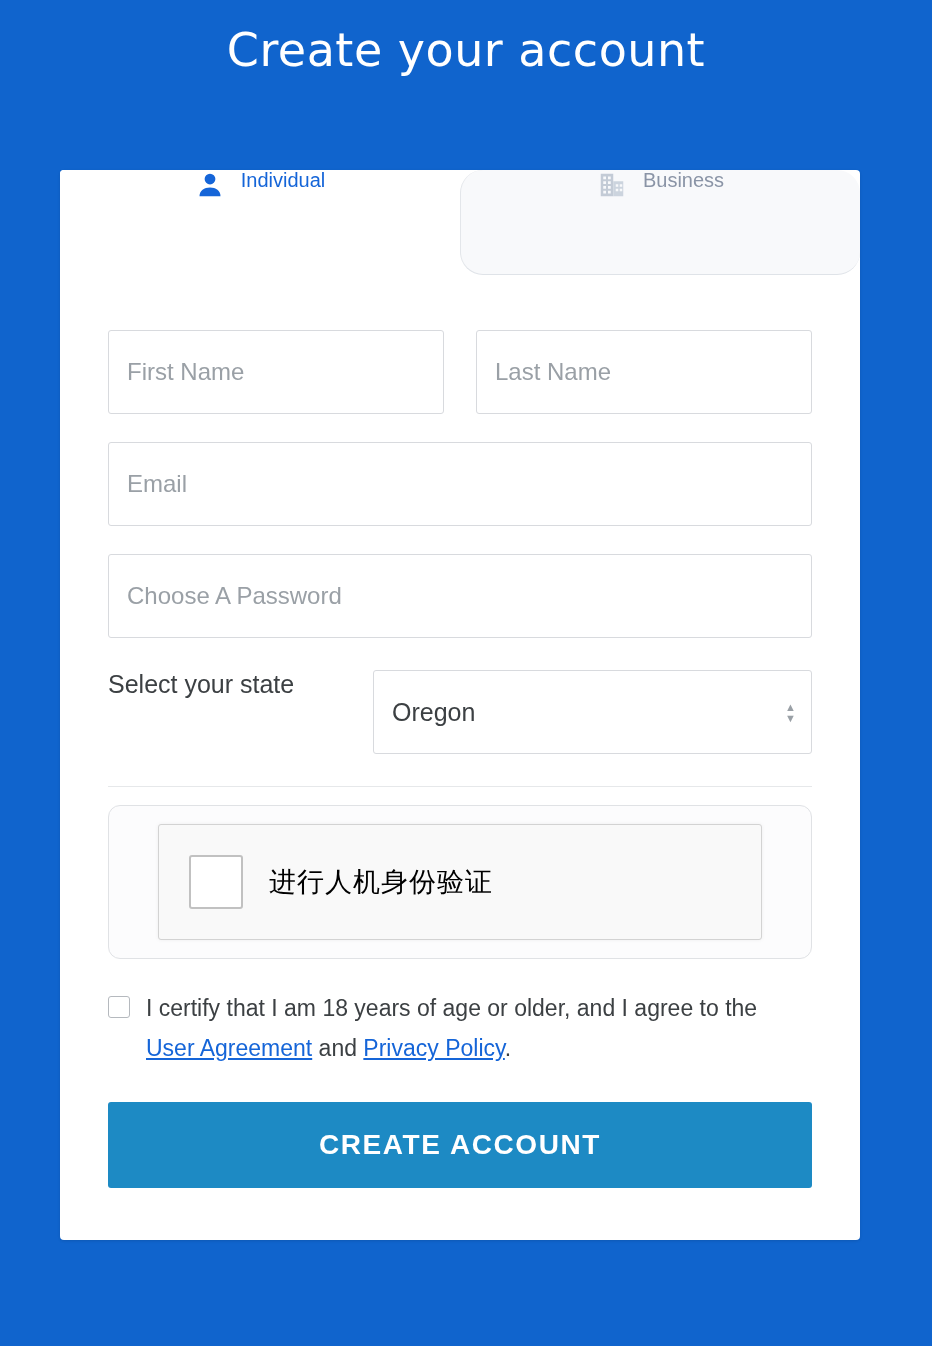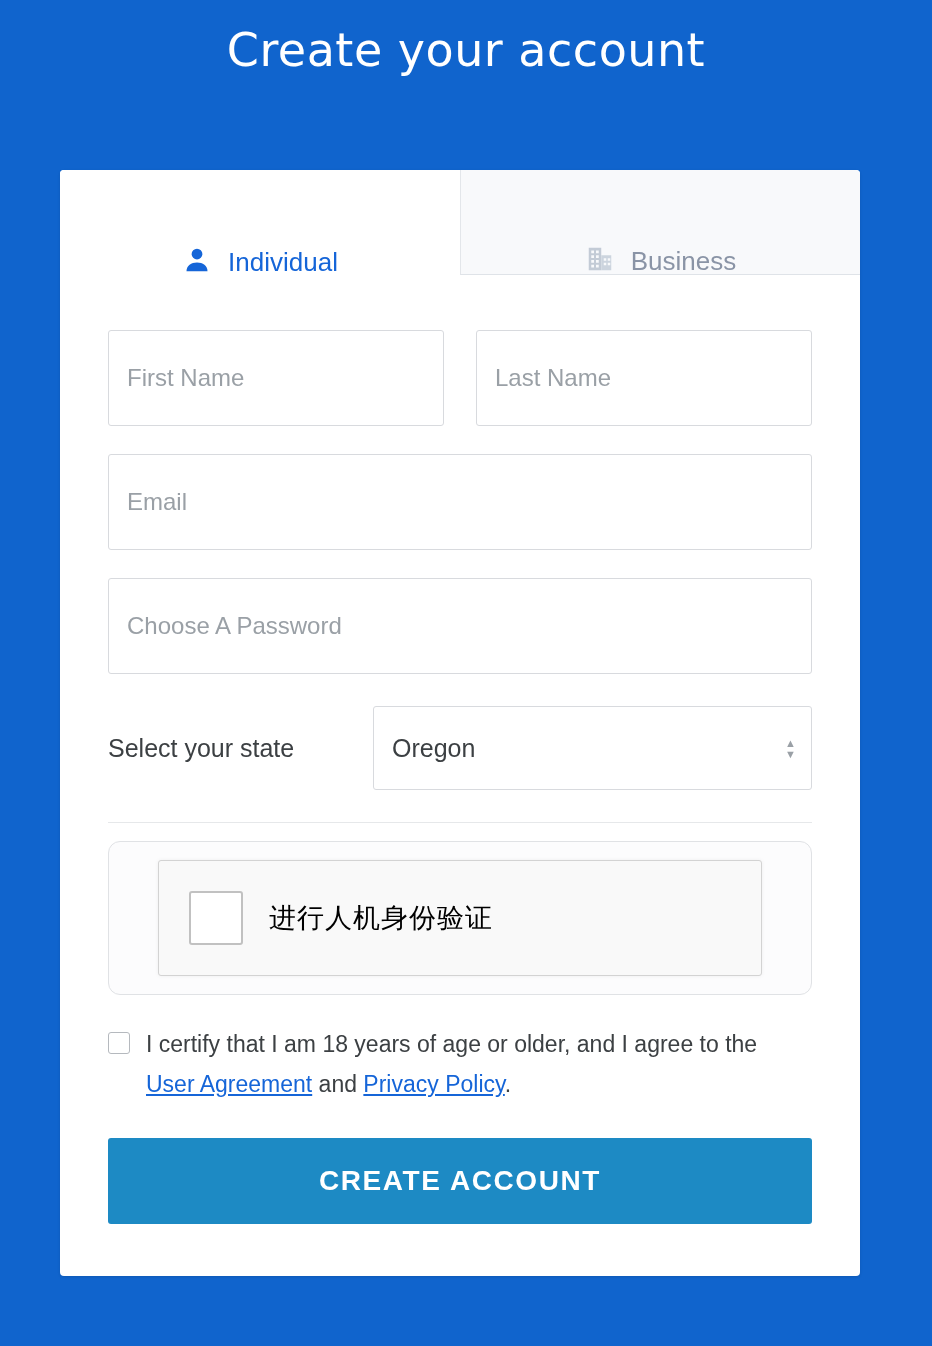--- a/index.html
+++ b/index.html
@@ -41,36 +41,37 @@
 
   
   .tabs {
     display: flex;
     width: 100%;
     height: 105px;
   }
   .tab {
     flex: 1 1 50%;
     display: flex;
-    align-items: flex-end;
+    align-items: flex-start;
     justify-content: center;
     gap: 16px;
     cursor: pointer;
-    font-size: 26px;
+    font-size: 20px;
     user-select: none;
   }
   .tab.active {
     background: #ffffff;
     color: #1565d8;
   }
   .tab.inactive {
     background: #f8f9fb;
     color: #8a94a6;
     border-left: 1px solid #e3e6ea;
     border-bottom: 1px solid #dfe3e8;
+    border-radius: 23px;
   }
   .tab-icon {
     display: inline-flex;
     align-items: center;
     justify-content: center;
     width: 30px;
     height: 30px;
   }
   .tab-label { line-height: 1; }
 
@@ -79,38 +80,38 @@
     padding: 55px 48px 0 48px;
   }
 
   .row-2 {
     display: flex;
     gap: 32px;
   }
   .field {
     border: 1px solid #d8dade;
     border-radius: 3px;
-    height: 96px;
+    height: 84px;
     width: 100%;
     padding: 0 18px;
     font-size: 24px;
     color: #3c4043;
     font-family: "Liberation Sans", sans-serif;
     background: #ffffff;
     outline: none;
   }
   .field::placeholder { color: #9aa0a6; opacity: 1; }
   .field-wrap { flex: 1 1 50%; }
 
   .mt-28 { margin-top: 28px; border-radius: 23px; }
 
   
   .state-row {
     display: flex;
-    align-items: center;
+    align-items: flex-start;
     margin-top: 32px;
   }
   .state-label {
     font-size: 25px;
     color: #3c4043;
     width: 265px;
     flex: 0 0 265px;
   }
   .select-wrap {
     position: relative;

